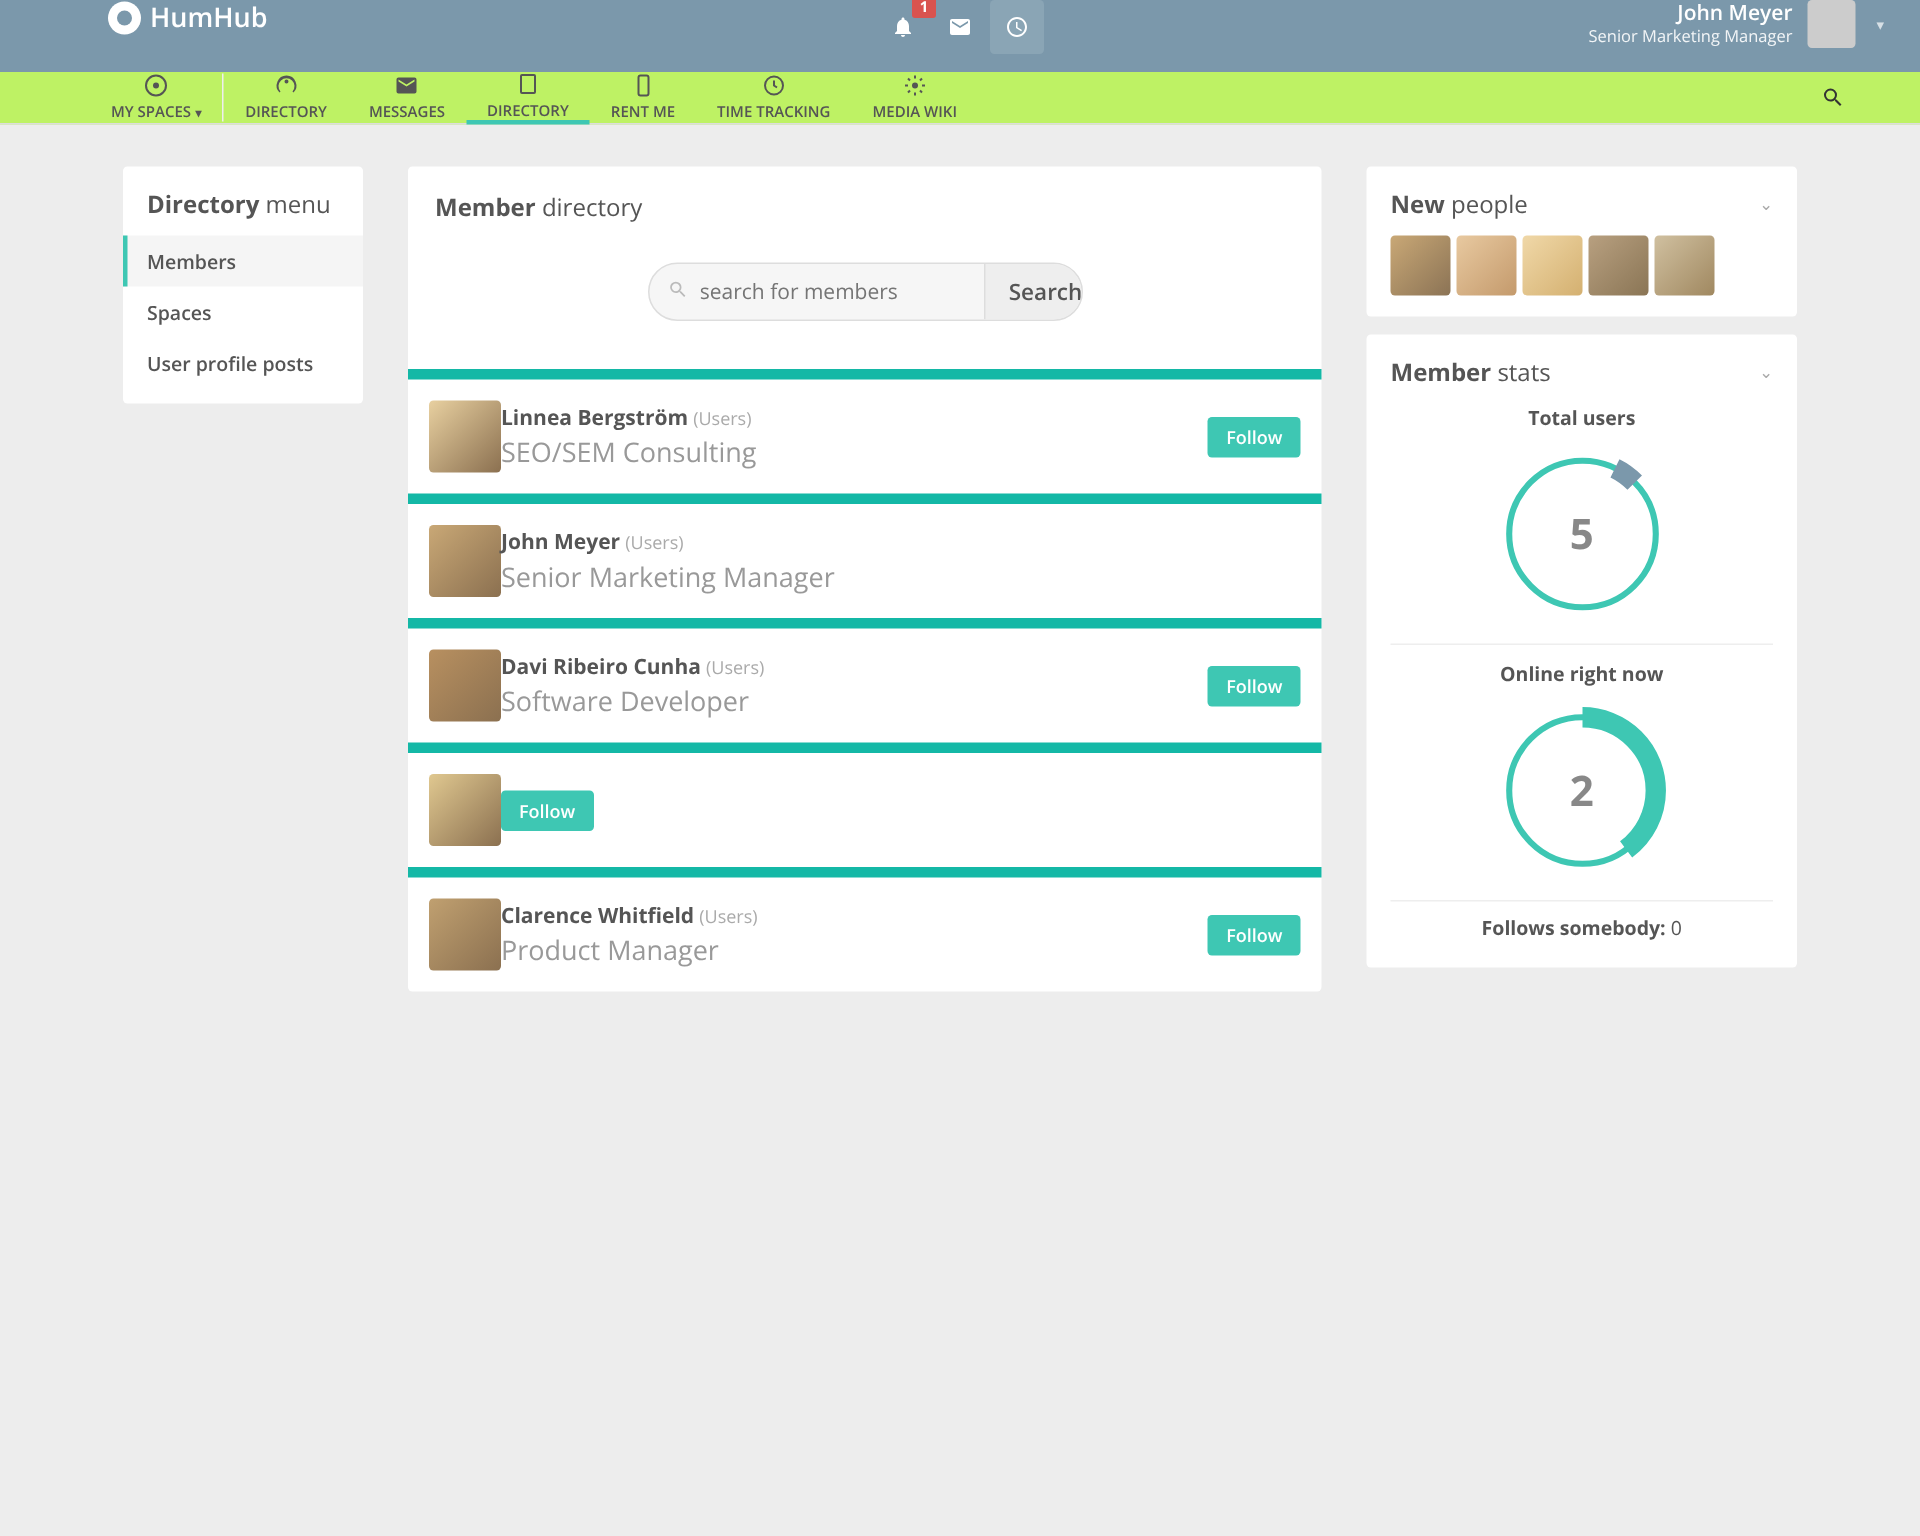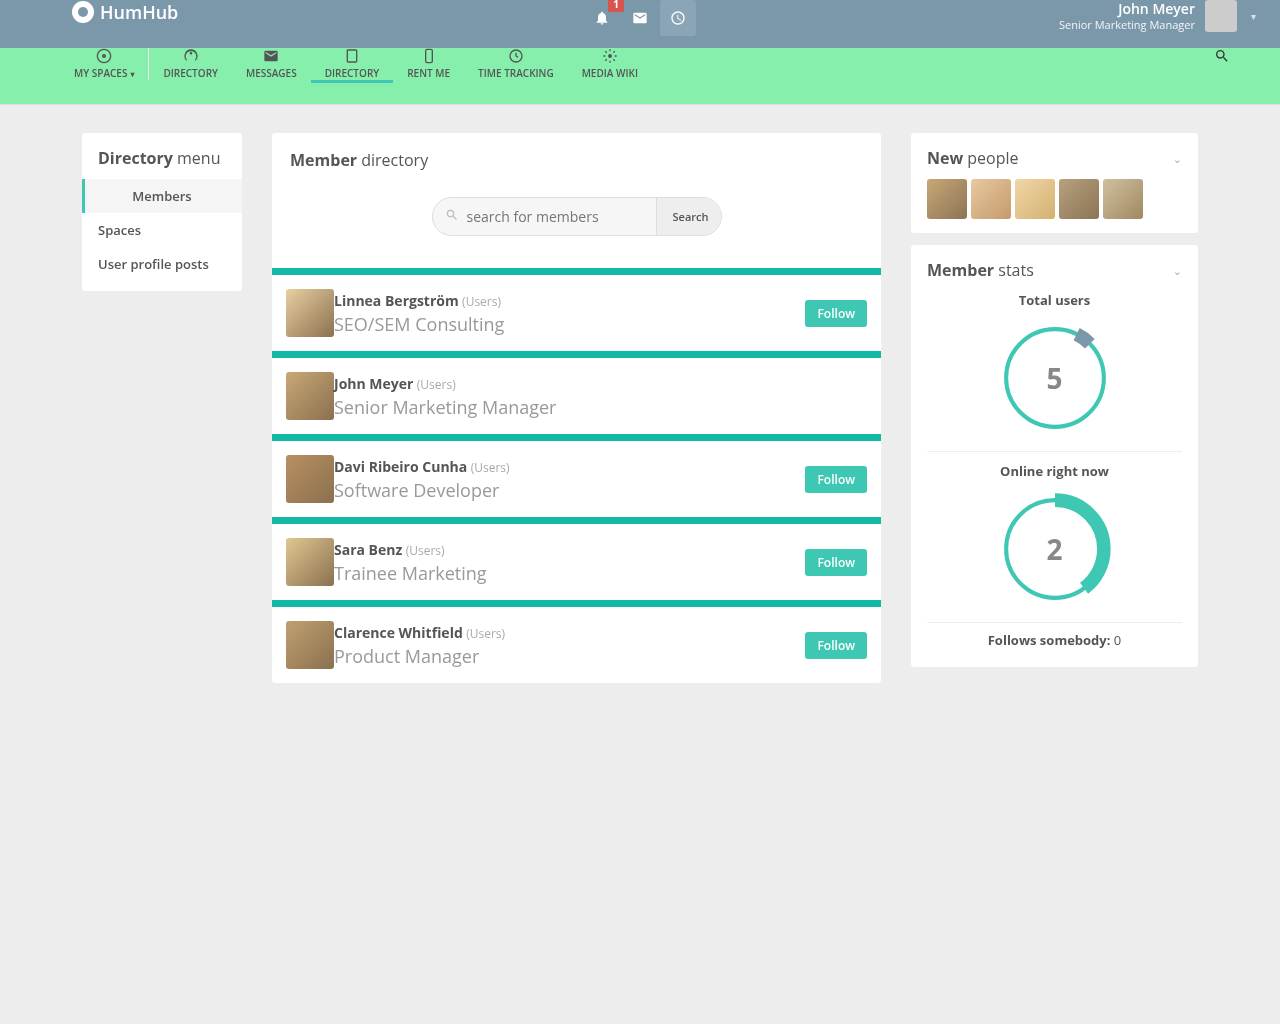--- a/index.html
+++ b/index.html
@@ -14,46 +14,46 @@
     .top-icon.active { background: #8aa5b5; }
     .top-icon svg { width:16px; height:16px; fill:white; }
     .badge { position:absolute; top:-4px; right:-4px; background:#d9534f; color:white; font-size:10px; width:16px; height:16px; border-radius:2px; display:flex; align-items:center; justify-content:center; font-weight:bold; }
     .user-area { display:flex; align-items:center; gap:10px; margin-left:auto; color:white; }
     .user-text { text-align:right; line-height:1.2; }
     .user-name { font-weight:600; font-size:14px; }
     .user-role { font-size:11px; opacity:0.9; }
     .user-avatar { width:32px; height:32px; border-radius:3px; background:#ccc; }
     .caret { color:white; opacity:0.7; font-size:10px; margin-left:4px; }
     
-    .navbar { background:#86efac; height:57px; border-bottom:1px solid #ddd; display:flex; align-items:flex-start; padding:0 30px 0 60px; position:relative; }
+    .navbar { background:#bef264; height:35px; border-bottom:1px solid #ddd; display:flex; align-items:center; padding:0 30px 0 60px; position:relative; }
     .nav-item { display:flex; flex-direction:column; align-items:center; justify-content:center; padding:0 14px; cursor:pointer; color:#555; font-size:10px; font-weight:600; gap:2px; position:relative; }
     .nav-item svg { width:16px; height:16px; fill:#555; }
     .nav-item.active { border-bottom:3px solid #3ec7b3; }
     .nav-item.first { border-right:1px solid #eee; }
     .nav-caret { font-size:8px; margin-left:3px; }
     .search-right { margin-left:auto; display:flex; align-items:center; padding:0 20px; cursor:pointer; }
     .search-right svg { width:16px; height:16px; fill:#333; }
     
     .container { max-width:1160px; margin:0 auto; padding:28px 22px; display:flex; gap:30px; align-items:flex-start; }
     .sidebar { width:160px; background:white; border-radius:3px; padding-bottom:10px; }
     .sidebar-title { padding:14px 16px 10px; font-size:16px; color:#555; }
     .sidebar-title strong { font-weight:700; }
     .sidebar-item { padding:8px 16px; font-size:13px; font-weight:600; cursor:pointer; color:#555; }
-    .sidebar-item.active { background:#f5f5f5; border-left:3px solid #3ec7b3; padding-left:13px;text-align:center; }
+    .sidebar-item.active { background:#f5f5f5; border-left:3px solid #3ec7b3; padding-left:13px; }
     
     .main { flex:1; }
     .panel { background:white; border-radius:3px; margin-bottom:0; }
     .panel-title { padding:16px 18px 8px; font-size:16px; color:#555; }
     .panel-title strong { font-weight:700; }
     .search-area { padding:18px 18px 32px; display:flex; justify-content:center; }
     .search-wrap { display:flex; background:#f6f6f6; border:1px solid #ddd; border-radius:22px; overflow:hidden; width:290px; }
     .search-input { flex:1; border:none; background:transparent; padding:9px 12px 9px 34px; font-size:14px; color:#999; outline:none; }
     .search-icon-wrap { position:relative; }
     .search-icon-abs { position:absolute; left:12px; top:50%; transform:translateY(-50%); color:#bbb; }
-    .search-btn { background:#eee; border:none; padding:0 16px; font-size:11px; font-weight:600; color:#555; cursor:pointer; border-left:1px solid #ddd; }
+    .search-btn { background:#eee; border:none; padding:0 16px; font-size:15px; font-weight:600; color:#555; cursor:pointer; border-left:1px solid #ddd; }
     
     .member-row { padding:14px 14px; border-top:7px solid #14b8a6; display:flex; align-items:center; }
     .member-avatar { width:48px; height:48px; border-radius:3px; background:linear-gradient(135deg,#d4b896,#a0826d); }
     .member-info { flex:1; }
     .member-name { font-weight:700; font-size:14px; color:#555; }
     .member-group { font-weight:400; color:#aaa; font-size:12px; }
     .member-title { color:#999; font-size:18px; margin-top:2px; }
     .follow-btn { background:#3ec7b3; color:white; border:none; padding:5px 12px; border-radius:3px; font-size:12px; font-weight:600; cursor:pointer; }
     
     .rightcol { width:287px; display:flex; flex-direction:column; gap:12px; }
@@ -207,24 +207,20 @@
           <div class="member-row">
     <div class="member-avatar" style="background:linear-gradient(135deg,#b89060,#8b7050)"></div>
     <div class="member-info">
       <div><span class="member-name">Davi Ribeiro Cunha</span> <span class="member-group">(Users)</span></div>
       <div class="member-title">Software Developer</div>
     </div>
     <button class="follow-btn">Follow</button>
   </div>
           <div class="member-row">
     <div class="member-avatar" style="background:linear-gradient(135deg,#e0c890,#8b7050)"></div>
-    <div class="member-info">
-      <div><span class="member-name">Sara Benz</span> <span class="member-group">(Users)</span></div>
-      <div class="member-title">Trainee Marketing</div>
-    </div>
     <button class="follow-btn">Follow</button>
   </div>
           <div class="member-row">
     <div class="member-avatar" style="background:linear-gradient(135deg,#c0a070,#8b7050)"></div>
     <div class="member-info">
       <div><span class="member-name">Clarence Whitfield</span> <span class="member-group">(Users)</span></div>
       <div class="member-title">Product Manager</div>
     </div>
     <button class="follow-btn">Follow</button>
   </div>

